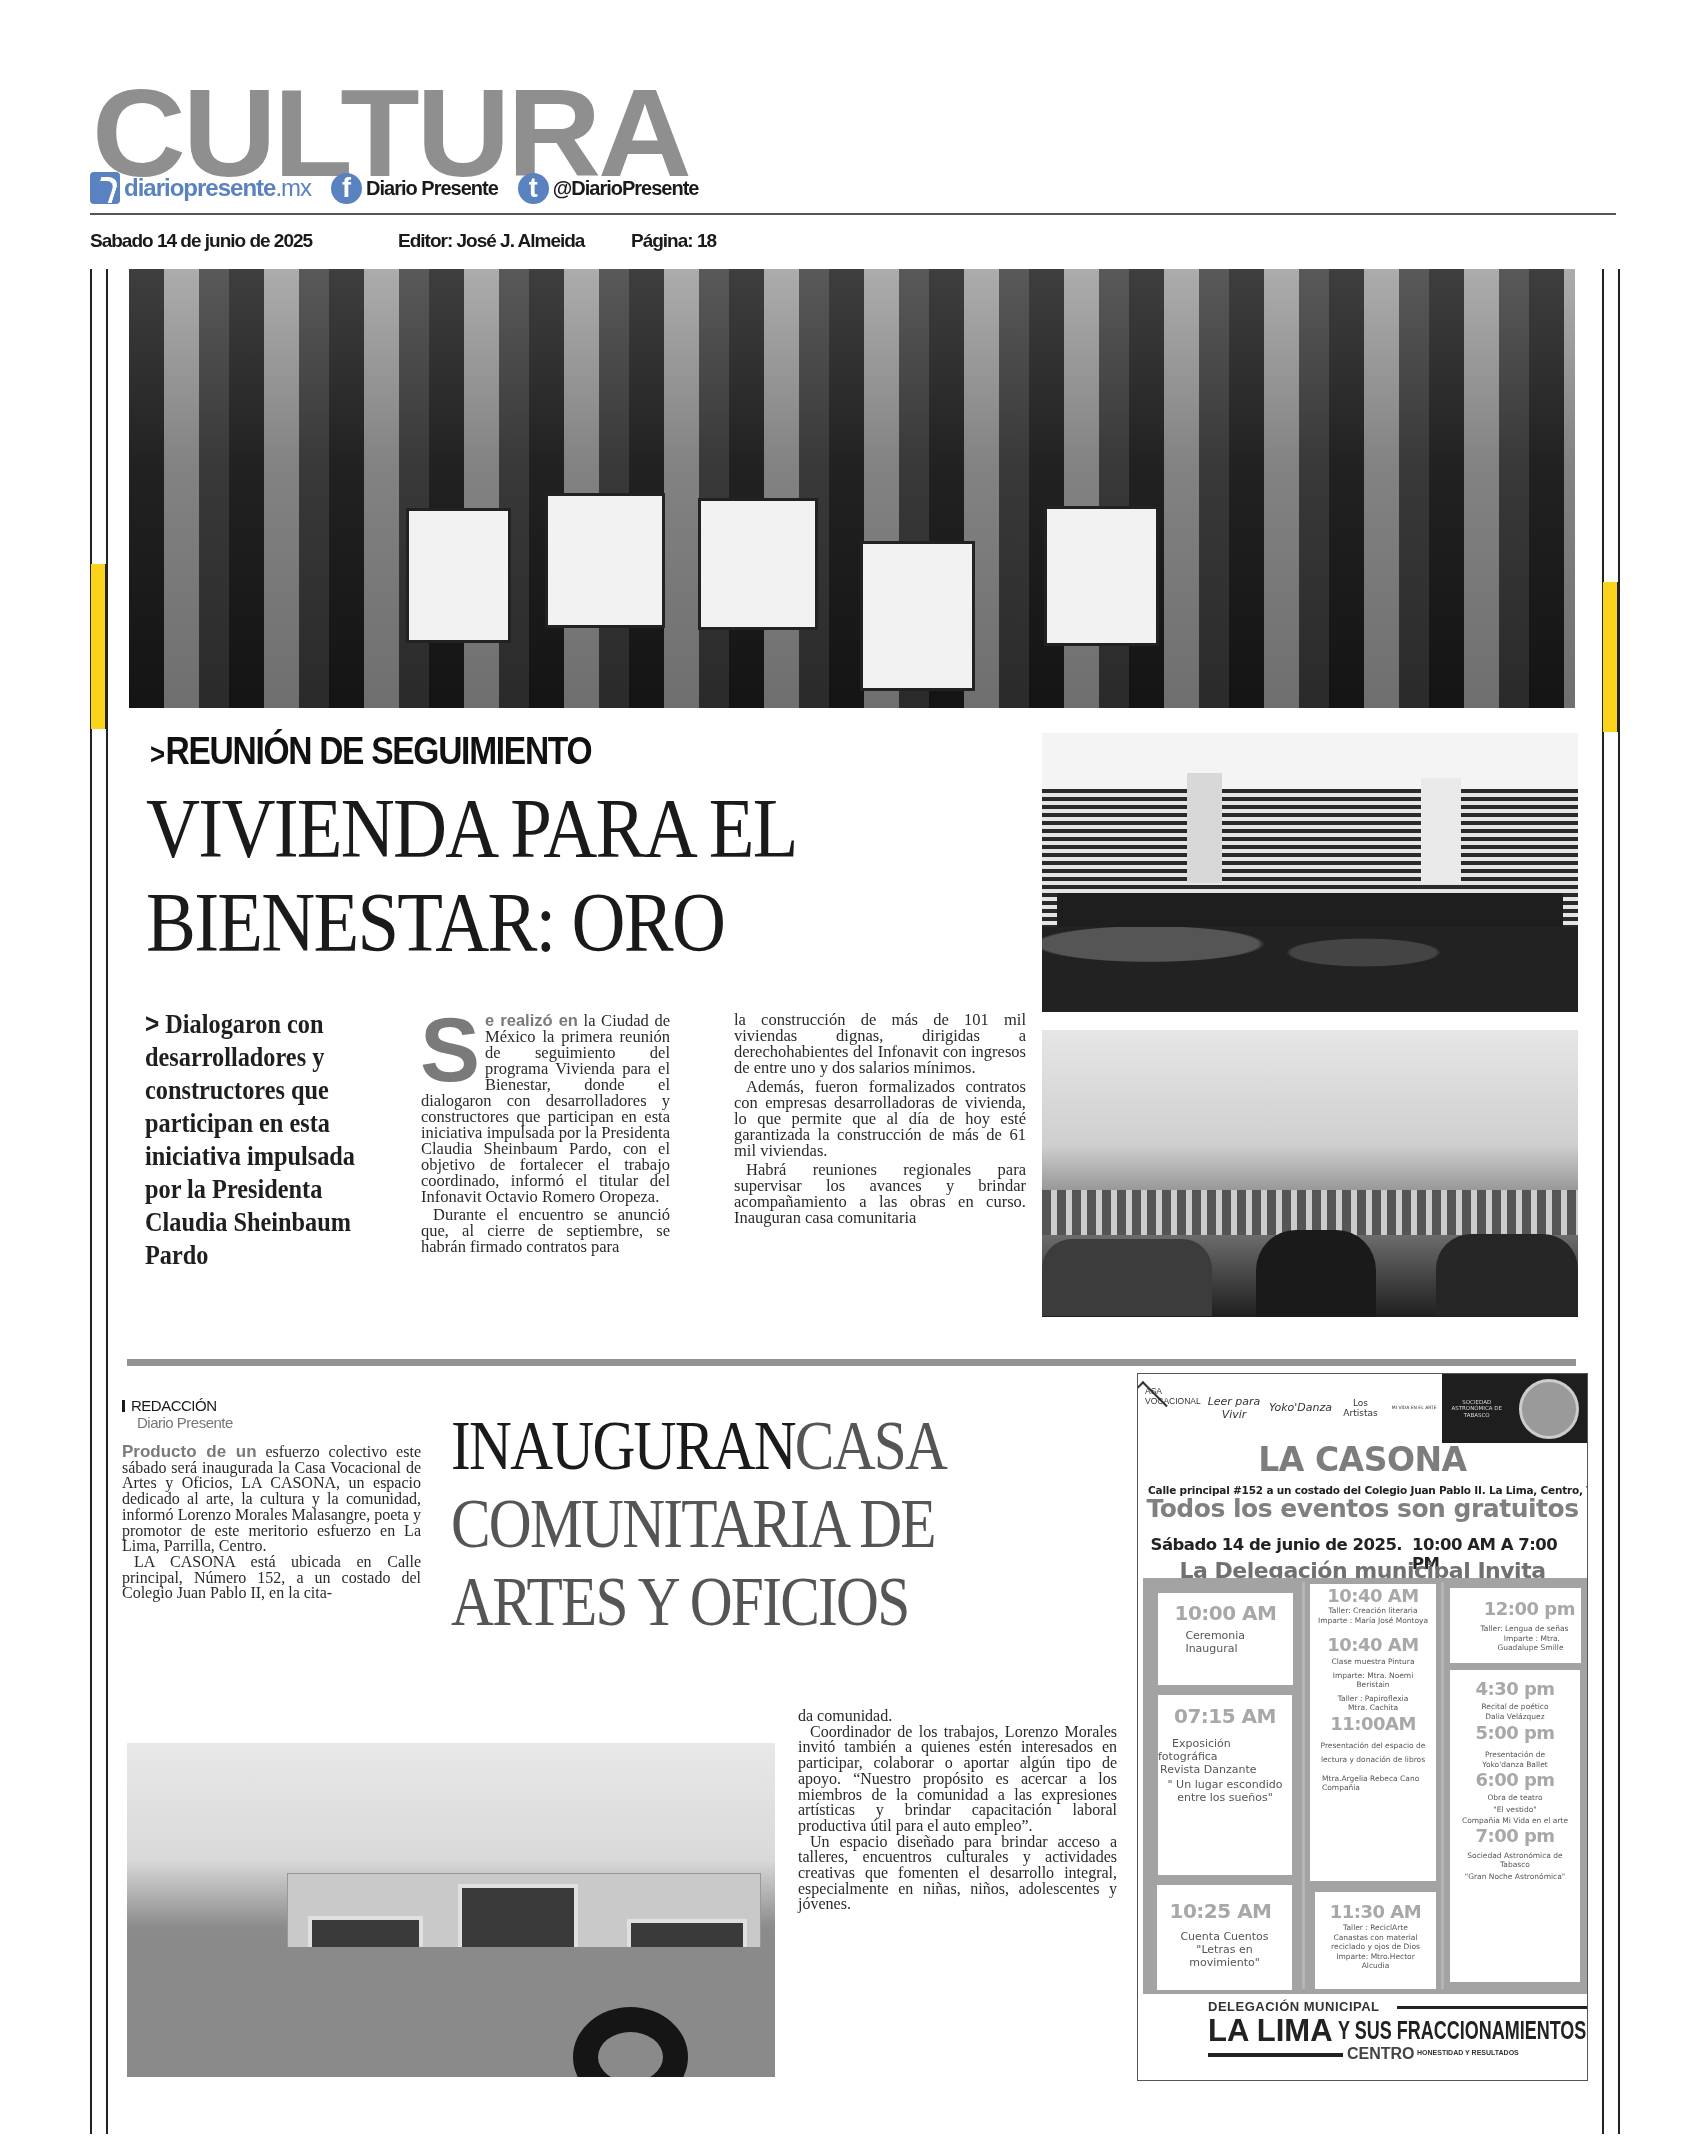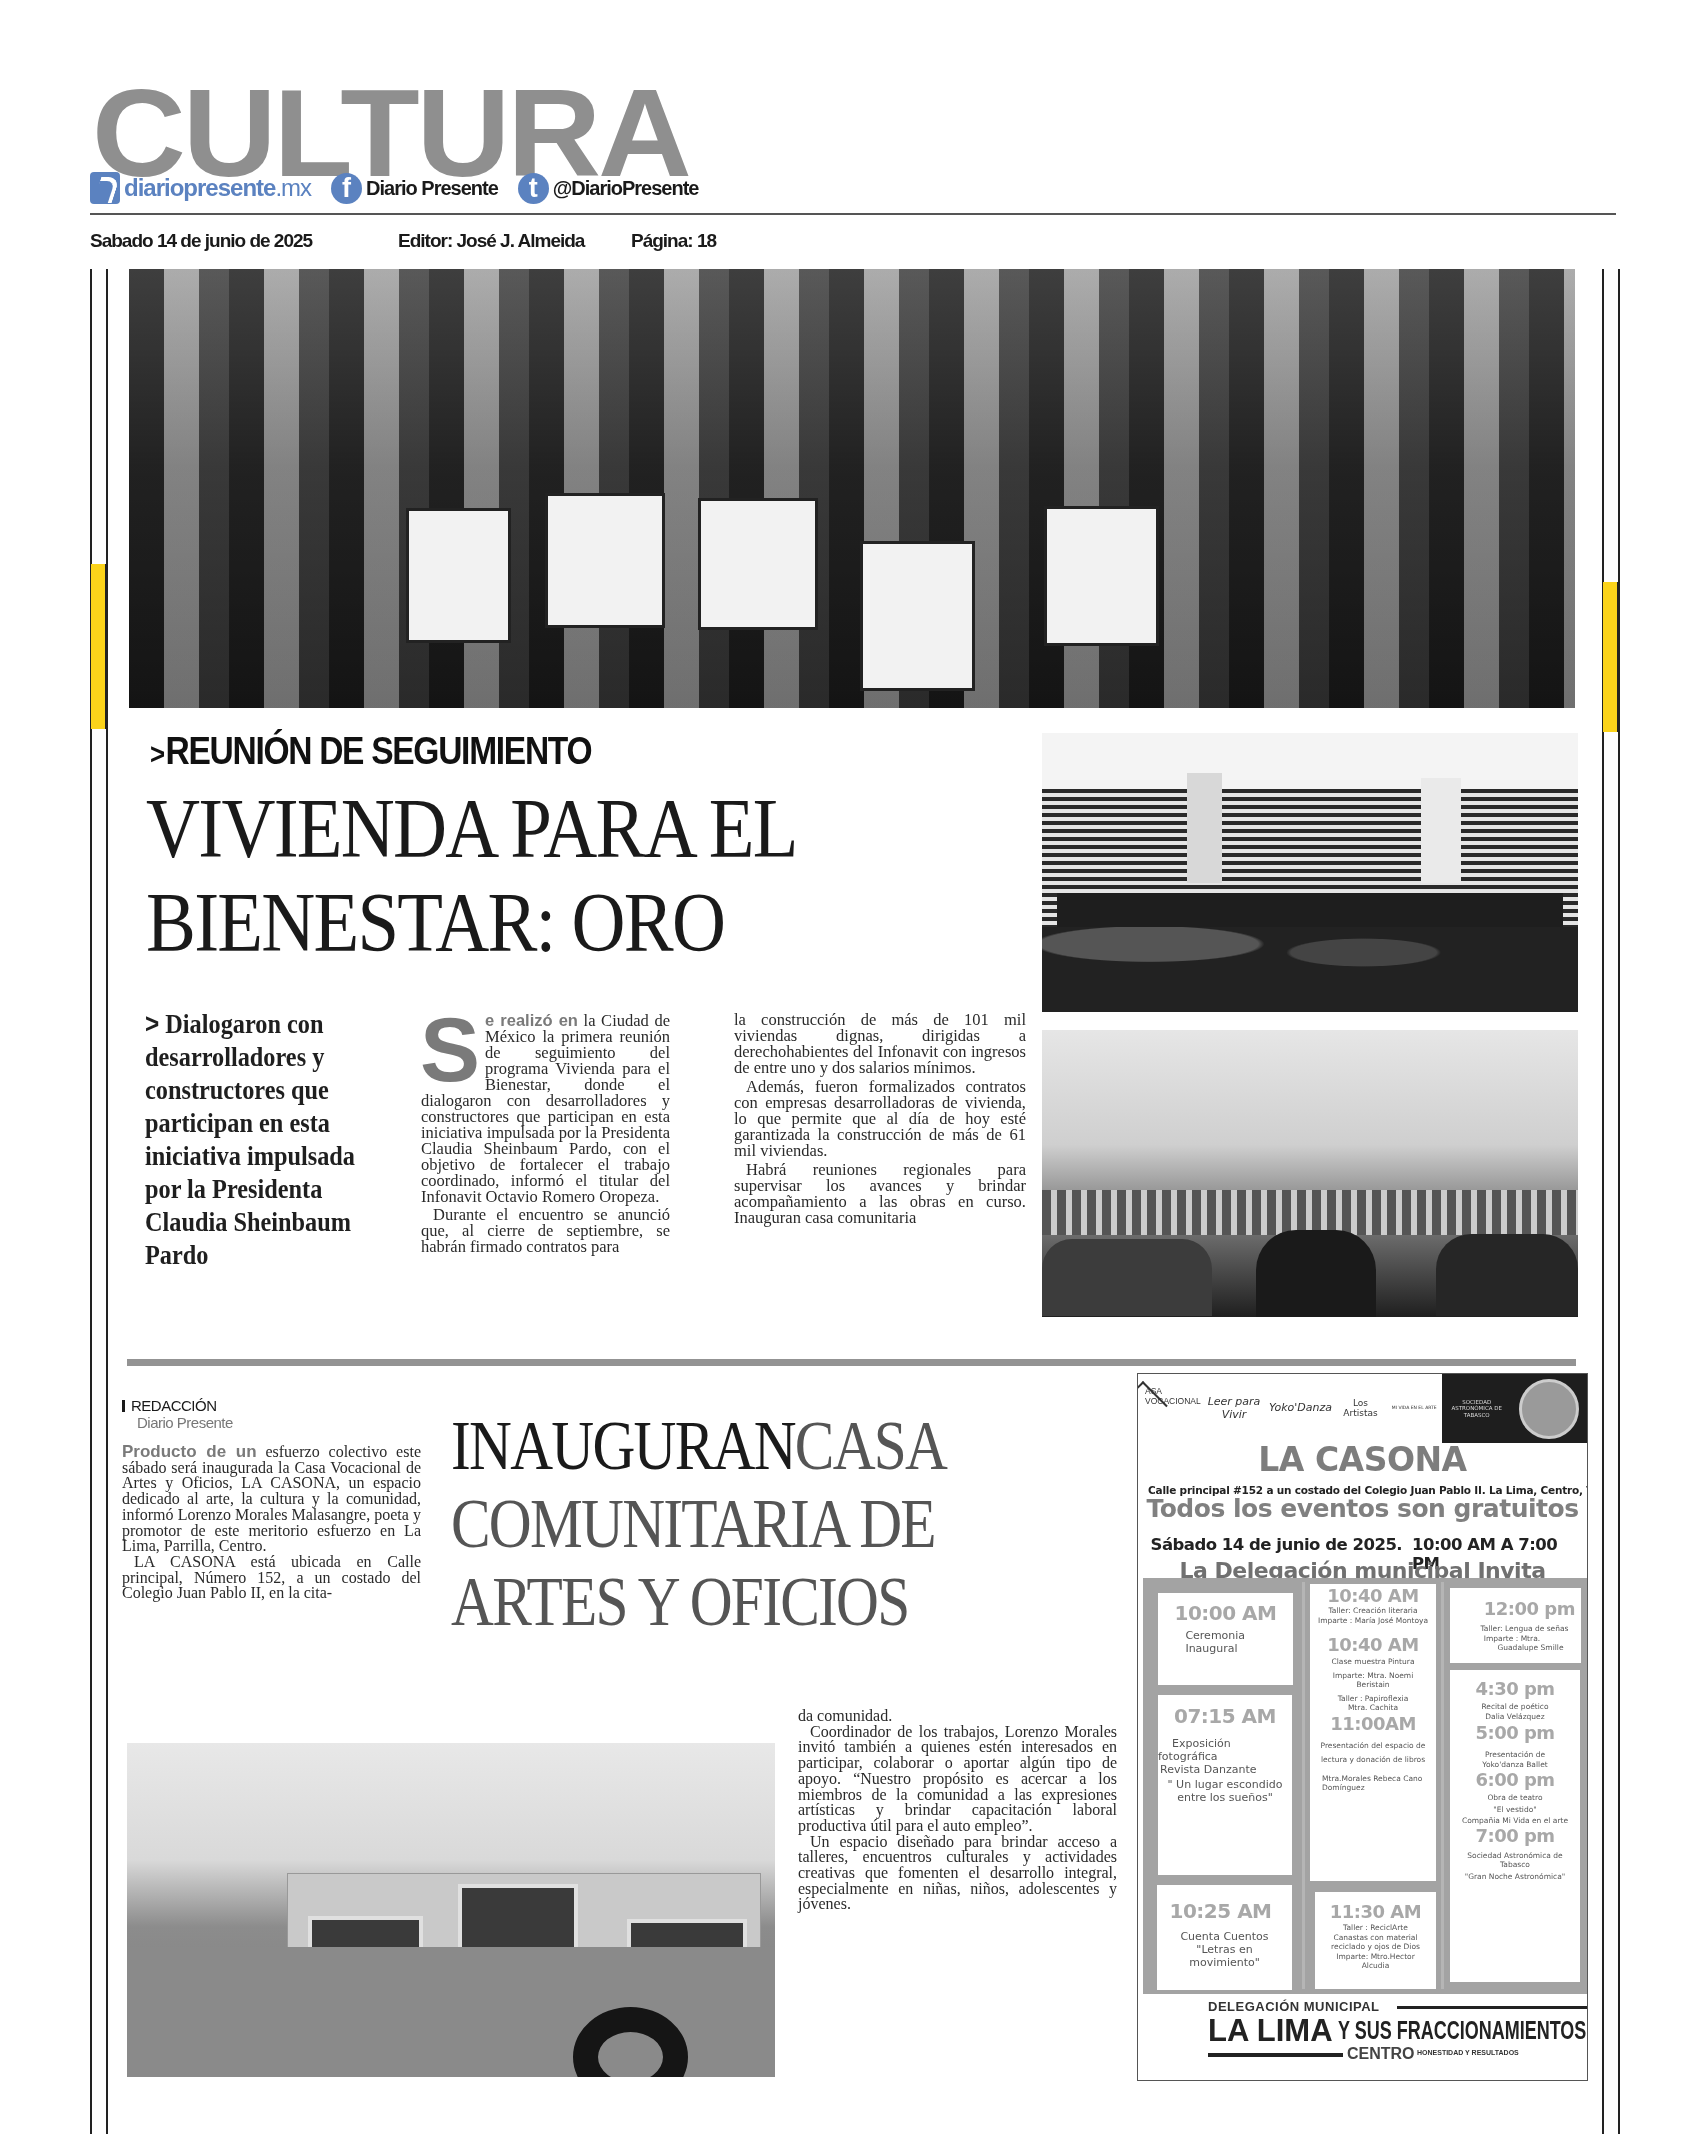--- a/index.html
+++ b/index.html
@@ -306,33 +306,33 @@
       <div class="time t-md" style="margin-top:2px;">10:40 AM</div>
       <div class="desc d-sm">Taller: Creación literaria</div>
       <div class="desc d-sm">Imparte : María José Montoya</div>
       <div class="time t-md" style="margin-top:10px;">10:40 AM</div>
       <div class="desc d-sm" style="margin-top:2px;">Clase muestra Pintura</div>
       <div class="desc d-sm" style="margin-top:4px; padding:0 20px;">Imparte: Mtra. Noemi Beristain</div>
       <div class="desc d-sm" style="margin-top:4px;">Taller : Papiroflexia</div>
       <div class="desc d-sm">Mtra. Cachita</div>
       <div class="time t-md" style="margin-top:1px;">11:00AM</div>
       <div class="desc d-sm" style="margin-top:5px; padding:0 9px; line-height:14px;">Presentación del espacio de lectura y donación de libros</div>
-      <div class="desc d-sm" style="margin-top:7px; padding:0 12px; text-align:left;">Mtra.Morales Rebeca Cano Domínguez</div>
+      <div class="desc d-sm" style="margin-top:7px; padding:0 12px; text-align:left;">Mtra.Argelia Rebeca Cano Compañia</div>
     </div>
     <div class="card" style="left:172px; top:314px; width:121px; height:97px;">
       <div class="time t-md" style="margin-top:10px;">11:30 AM</div>
       <div class="desc d-sm" style="margin-top:1px;">Taller : ReciclArte</div>
       <div class="desc d-sm" style="padding:0 7px;">Canastas con material reciclado y ojos de Dios</div>
       <div class="desc d-sm" style="padding:0 15px;">Imparte: Mtro.Hector Alcudia</div>
     </div>
 
     <div class="card" style="left:307px; top:10px; width:131px; height:75px;">
       <div class="time t-md" style="margin-top:11px; text-align:right; padding-right:6px;">12:00 pm</div>
       <div class="desc d-sm" style="margin-top:5px; text-align:right; padding-right:12.5px;">Taller: Lengua de señas</div>
-      <div class="desc d-sm" style="text-align:center; padding-right:7px;">Imparte : Mtra.</div>
+      <div class="desc d-sm" style="text-align:right; padding-right:21px;">Imparte : Mtra.</div>
       <div class="desc d-sm" style="text-align:right; padding-right:17.5px;">Guadalupe Smille</div>
     </div>
     <div class="card" style="left:307px; top:92px; width:130px; height:312px;">
       <div class="time t-md" style="margin-top:9px;">4:30 pm</div>
       <div class="desc d-sm" style="margin-top:3px;">Recital de poético</div>
       <div class="desc d-sm">Dalia Velázquez</div>
       <div class="time t-md" style="margin-top:2px;">5:00 pm</div>
       <div class="desc d-sm" style="margin-top:7px;">Presentación de</div>
       <div class="desc d-sm">Yoko'danza Ballet</div>
       <div class="time t-md" style="margin-top:1px;">6:00 pm</div>

